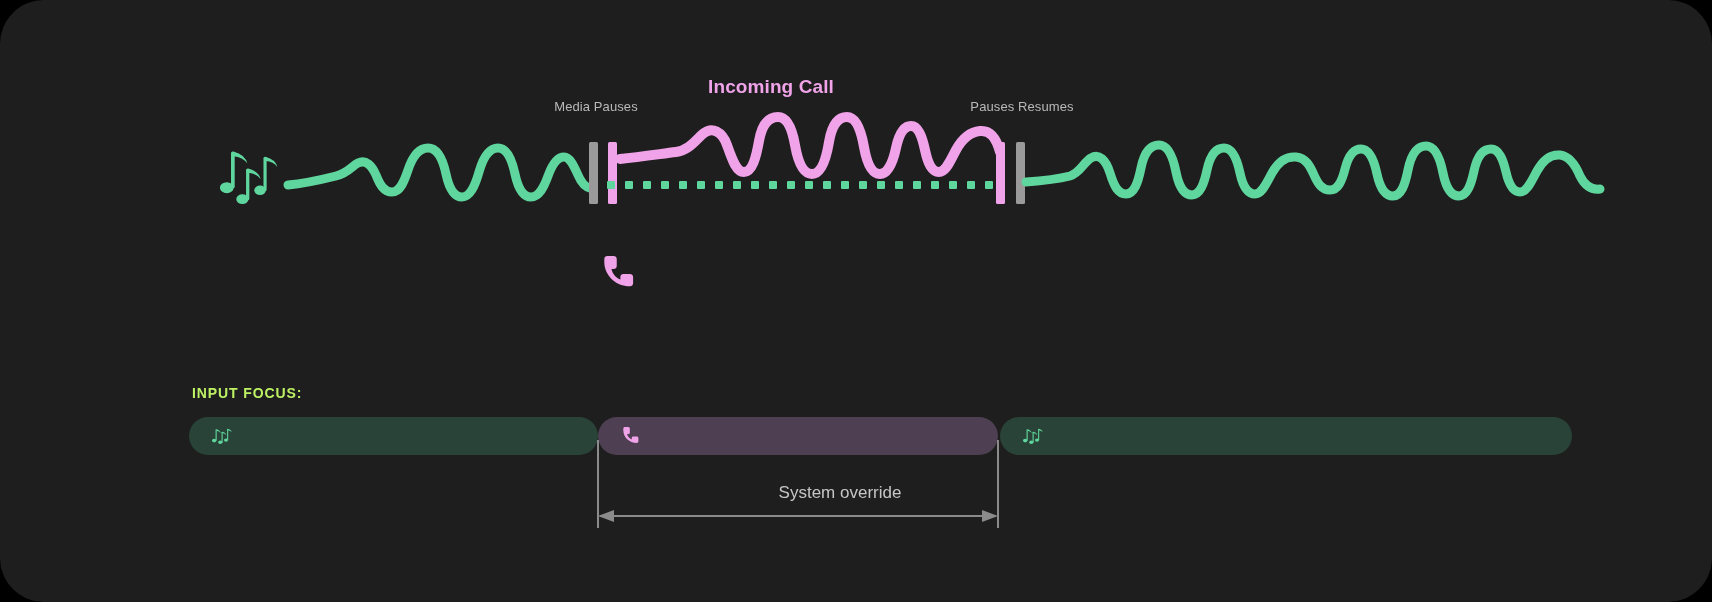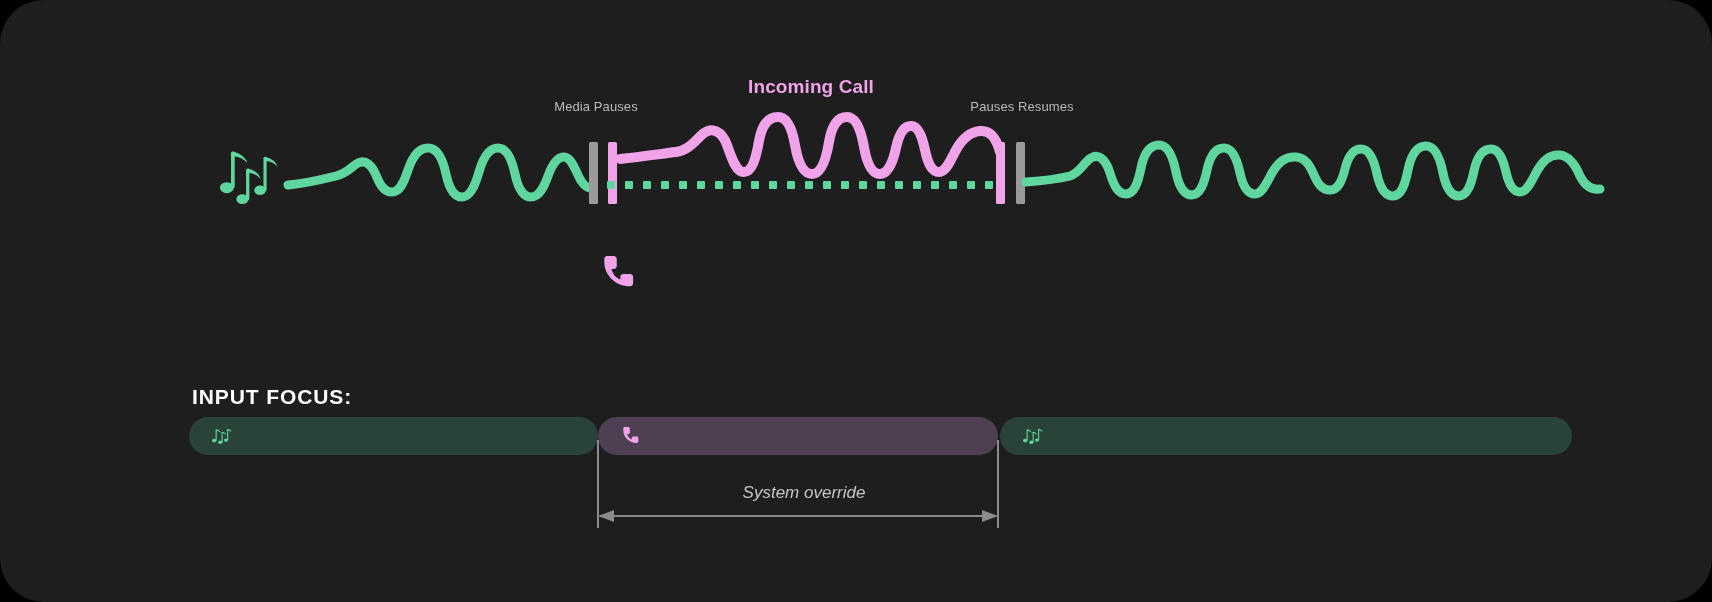--- a/index.html
+++ b/index.html
@@ -53,36 +53,36 @@
     left: 596px;
     top: 99px;
     color: #b9b9b9;
   }
   .lbl-media-resumes {
     left: 1022px;
     top: 99px;
     color: #b9b9b9;
   }
   .lbl-incoming-call {
-    left: 811px;
+    left: 771px;
     top: 76px;
     color: #f0a3e8;
     font-weight: bold;
     font-size: 19px;
   }
 
   
   .focus-title {
     position: absolute;
     left: 192px;
     top: 385px;
-    font-size: 21px;
+    font-size: 14px;
     font-weight: bold;
     letter-spacing: 0.9px;
-    color: #ffffff;
+    color: #bef264;
   }
 
   .track {
     position: absolute;
     top: 417px;
     height: 38px;
     border-radius: 19px;
     display: flex;
     align-items: center;
   }
@@ -104,26 +104,25 @@
   }
   .track-media-b {
     left: 1000px;
     width: 572px;
     background: #2a4338;
   }
 
   .override-label {
     position: absolute;
     top: 483px;
-    left: 804px;
+    left: 840px;
     transform: translateX(-50%);
     font-size: 17px;
     color: #c6c6c6;
     white-space: nowrap;
-    font-style: italic;
   }
 
   .measure-svg {
     position: absolute;
     left: 0;
     top: 440px;
     display: block;
   }
 </style>
 </head>

